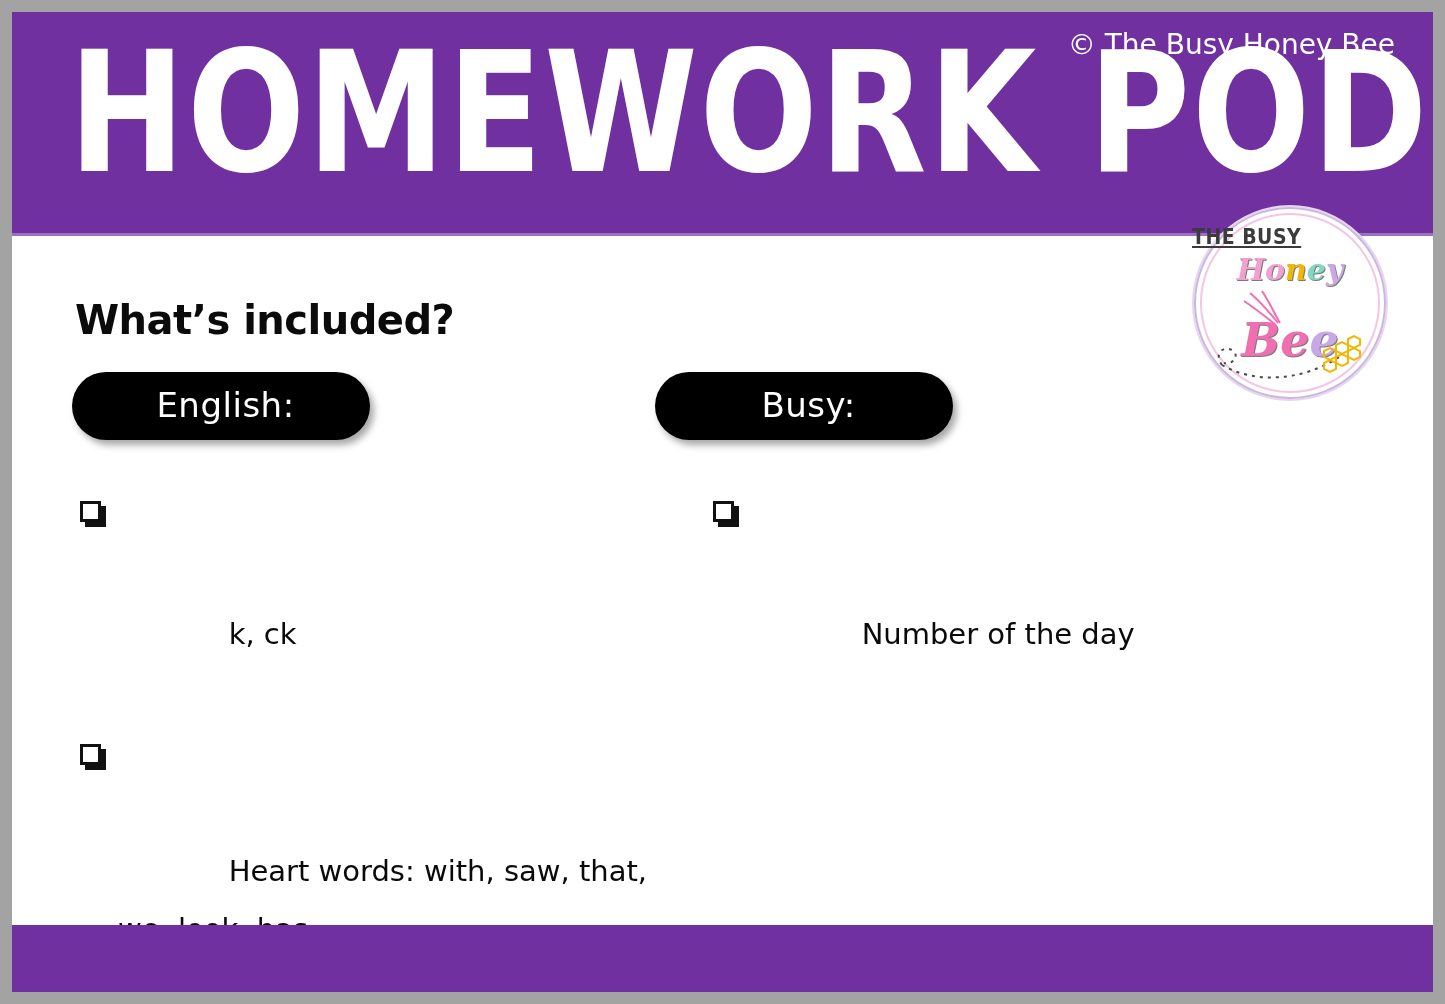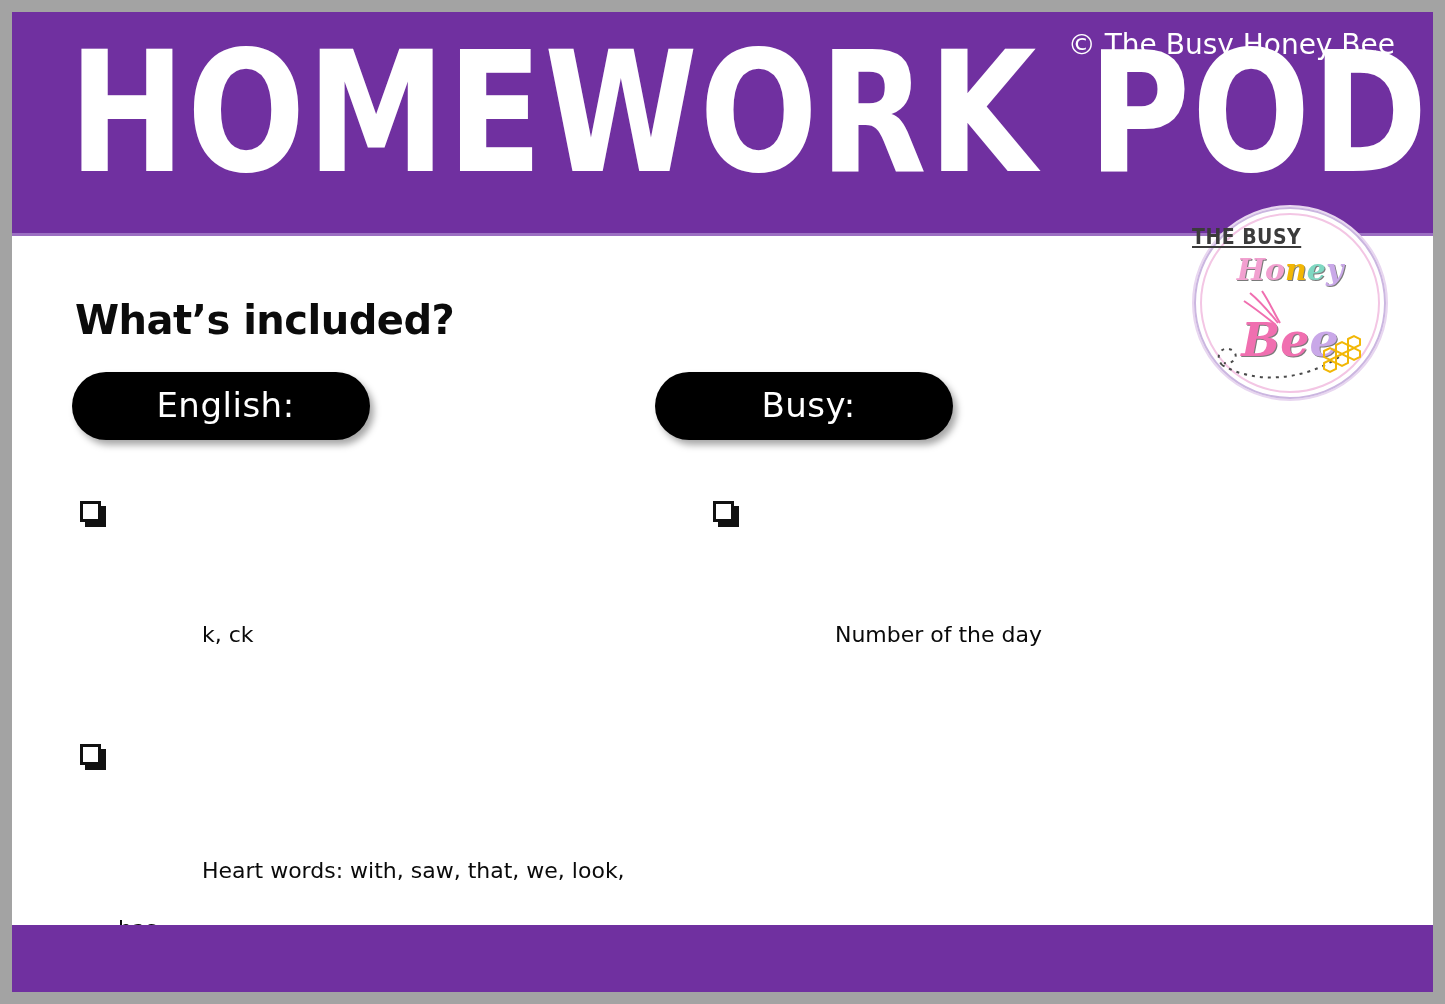--- a/index.html
+++ b/index.html
@@ -135,21 +135,21 @@
   .checklist {
     list-style: none;
     margin: 0;
     padding: 0;
   }
   .check-item {
     position: relative;
     padding-left: 46px;
     color: #0a0a0a;
     font-family: "DejaVu Sans", sans-serif;
-    font-size: 22px;
+    font-size: 29px;
     line-height: 61px;
     white-space: pre-wrap;
   }
   .check-box {
     position: absolute;
     left: 8px;
     top: 19px;
     width: 21px;
     height: 21px;
     border: 3px solid #111111;

